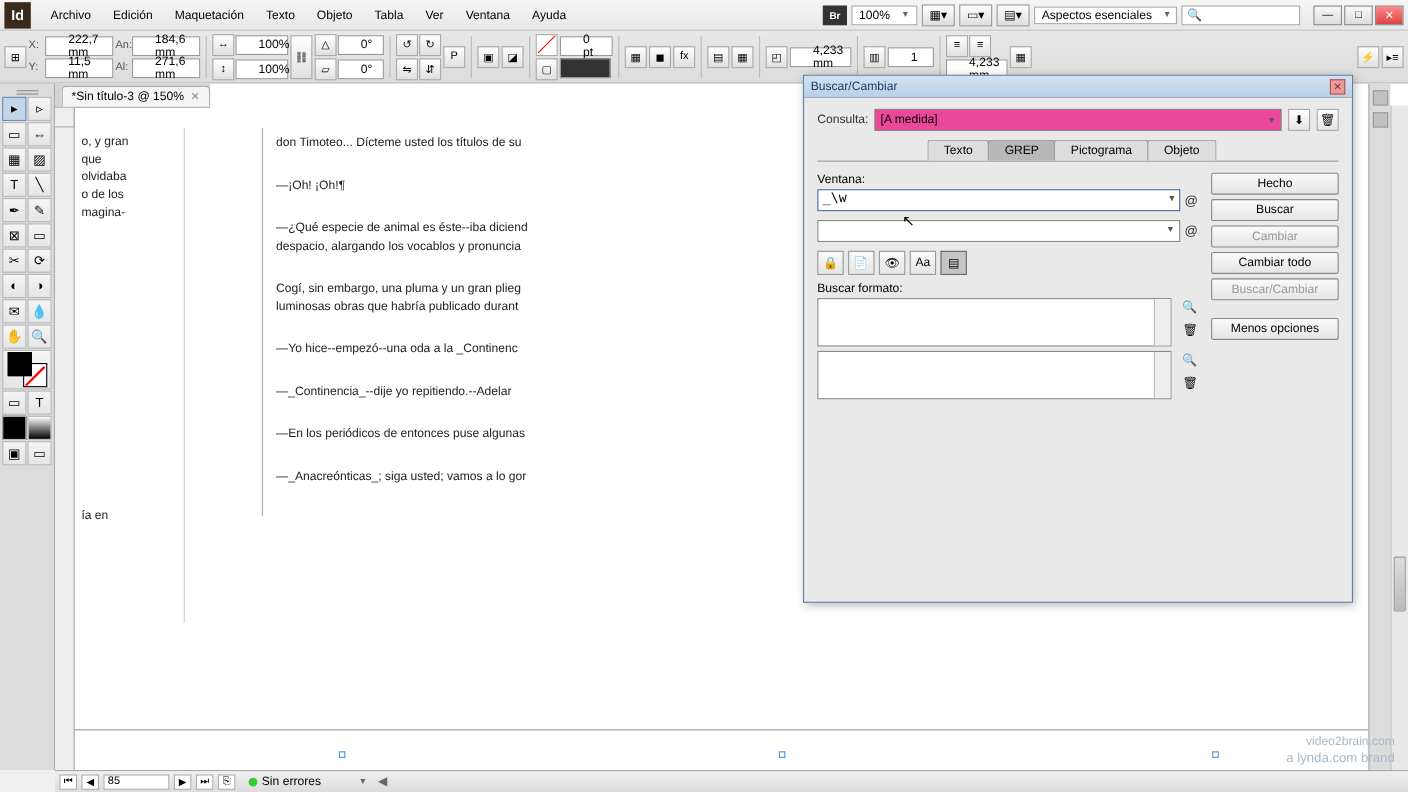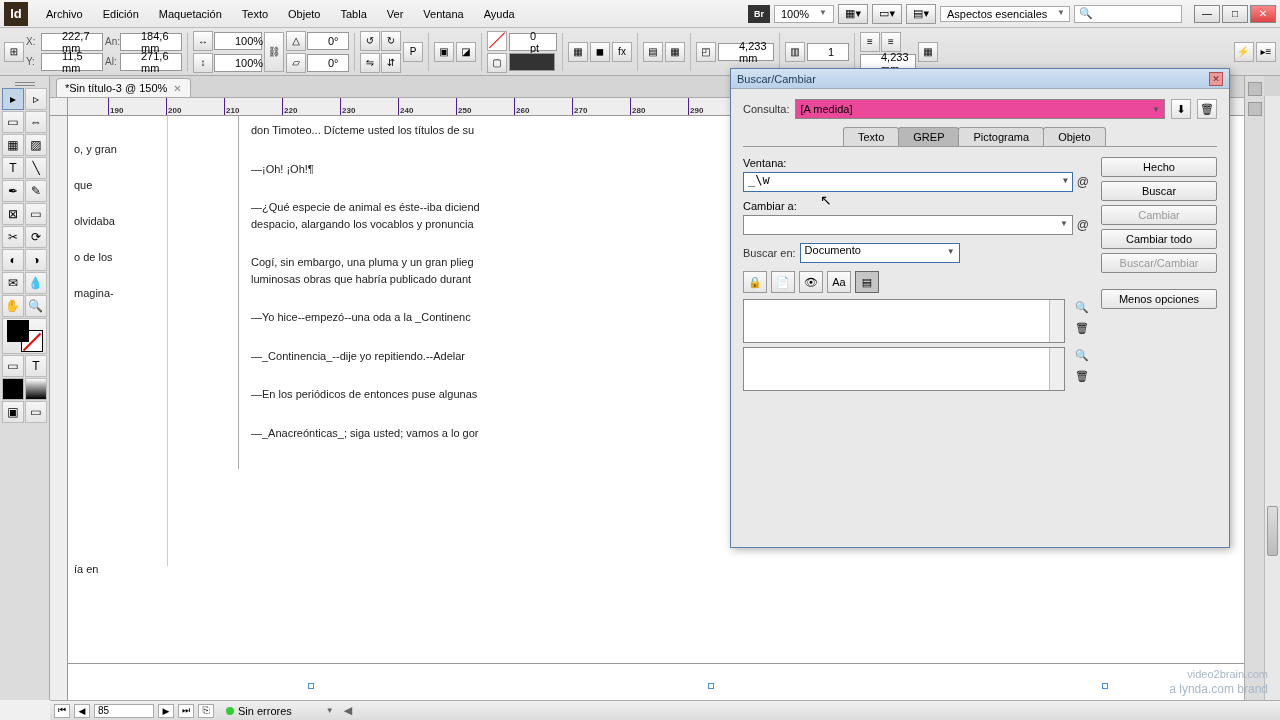--- a/index.html
+++ b/index.html
@@ -37,33 +37,33 @@
 .tool-panel-header span { width: 20px; border-bottom: 4px double #888; }
 .tool-grid { display: grid; grid-template-columns: 1fr 1fr; gap: 1px; margin-top: 2px; }
 .tool { height: 22px; border: 1px solid #bbb; background: linear-gradient(#f5f5f5,#e5e5e5); display: flex; align-items: center; justify-content: center; font-size: 12px; position: relative; }
 .tool.active { background: #c5d5e8; border-color: #6a8bb8; }
 .tool-wide { grid-column: 1 / -1; height: 36px; }
 .color-swatch { width: 40px; height: 36px; position: relative; }
 .swatch-back { position: absolute; width: 22px; height: 22px; border: 1px solid #000; background: #fff; right: 2px; bottom: 2px; }
 .swatch-back::after{content:""; position:absolute; width:120%; height:2px; background:red; top:50%; left:-10%; transform:rotate(-45deg);}
 .swatch-front { position: absolute; width: 22px; height: 22px; border: 1px solid #000; background: #000; left: 2px; top: 2px; }
 
-.doc-area { flex: 1; display: flex; flex-direction: column; background: #fff; position: relative; }
+.doc-area { flex: 1; display: flex; flex-direction: row; background: #fff; position: relative; }
 .tab-strip { height: 22px; background: #d5d5d5; border-bottom: 1px solid #aaa; display: flex; align-items: flex-end; padding-left: 6px; }
 .doc-tab { background: #f5f5f5; border: 1px solid #aaa; border-bottom: none; padding: 3px 8px; border-radius: 4px 4px 0 0; display: flex; align-items: center; gap: 6px; }
 .doc-tab .x { color: #888; font-size: 10px; }
 
 .ruler-h { height: 18px; background: #eee; border-bottom: 1px solid #999; position: relative; overflow: hidden; margin-left: 18px; }
 .ruler-h .tick { position: absolute; top: 0; height: 18px; border-left: 1px solid #4c1d95; font-size: 8px; color: #333; padding-left: 1px; padding-top: 8px; font-weight: bold; }
 .ruler-corner { position: absolute; left: 0; top: 22px; width: 18px; height: 18px; background: #eee; border-right: 1px solid #999; border-bottom: 1px solid #999; }
 .ruler-v { position: absolute; left: 0; top: 40px; bottom: 0; width: 18px; background: #eee; border-right: 1px solid #999; }
 
 .canvas { position: absolute; left: 18px; top: 40px; right: 0; bottom: 0; background: #fff; overflow: hidden; }
 .page-col-left { position: absolute; left: 0; top: 0; width: 100px; height: 450px; border-right: 1px solid #ccc; padding: 6px; font-family: Georgia, serif; font-size: 19px; line-height: 1.45; color: #222; }
-.page-col-left p { margin-bottom: 0; margin-top: 20px; }
+.page-col-left p { margin-bottom: 0; }
 .page-right { position: absolute; left: 170px; top: 0; right: 0; border-left: 1px solid #aaa; padding: 6px 12px; font-family: Georgia, serif; font-size: 19px; line-height: 1.5; color: #222; }
 .page-right p { margin-bottom: 22px; }
 .page-bottom-line { position: absolute; left: 0; right: 0; top: 547px; border-top: 1px solid #999; }
 .frame-handles { position: absolute; left: 240px; top: 570px; width: 800px; height: 12px; }
 .handle { position: absolute; width: 6px; height: 6px; border: 1px solid #4a90d9; background: #fff; top: -3px; }
 
 
 .dialog { position: absolute; left: 730px; top: 68px; width: 500px; height: 480px; background: #e9e9e9; border: 1px solid #5a7fa8; box-shadow: 2px 2px 8px rgba(0,0,0,0.3); z-index: 100; }
 .dialog-title { background: linear-gradient(#d3e2f1, #b8d0e8); height: 20px; display: flex; align-items: center; padding: 0 6px; color: #1a3a5a; font-size: 11px; border-bottom: 1px solid #9ab; }
 .dialog-title .close { margin-left: auto; width: 14px; height: 14px; border: 1px solid #a55; background: #e99; display: flex; align-items: center; justify-content: center; font-size: 9px; color: #633; }
@@ -383,36 +383,32 @@
       <div class="dlg-tab">Pictograma</div>
       <div class="dlg-tab">Objeto</div>
     </div>
     <div class="dlg-content">
       <div class="dlg-left">
         <span class="field-label">Ventana:</span>
         <div class="field-row">
           <div class="field-input">_\w</div>
           <span class="at-icon">@</span>
         </div>
-        <span class="field-label">Cambiar a:</span>
         <div class="field-row">
           <div class="field-input-plain"></div>
           <span class="at-icon">@</span>
-        </div>
-        <div class="field-row">
-          <span class="dlg-label">Buscar en:</span>
-          <div class="field-input" style="flex:0 0 160px;font-family:inherit;font-size:11px">Documento</div>
         </div>
         <div class="scope-row">
           <div class="scope-icon">🔒</div>
           <div class="scope-icon">📄</div>
           <div class="scope-icon">👁</div>
           <div class="scope-icon">Aa</div>
           <div class="scope-icon active">▤</div>
         </div>
+        <span class="field-label">Buscar formato:</span>
         <div style="position:relative;margin-right:24px">
           <div class="format-box"></div>
           <div class="format-icons">
             <span>🔍</span>
             <span>🗑</span>
           </div>
         </div>
         <div style="position:relative;margin-right:24px">
           <div class="format-box"></div>
           <div class="format-icons">

